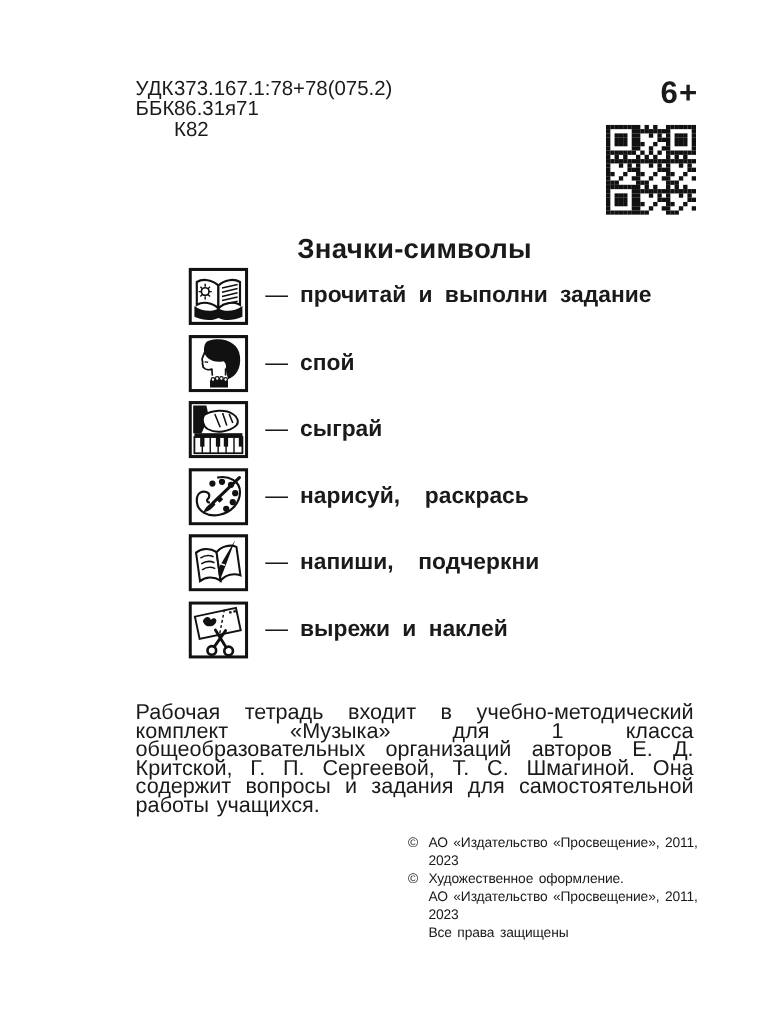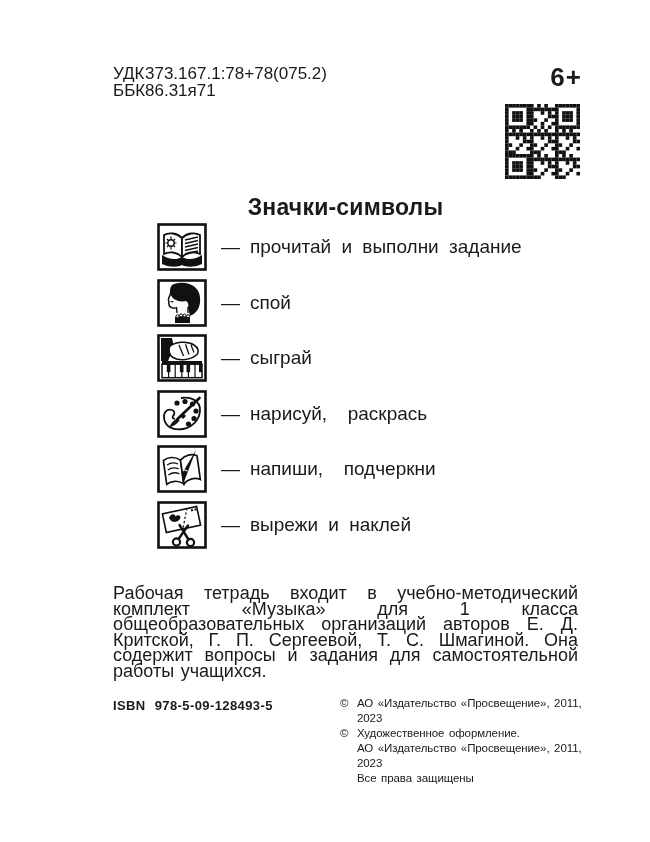--- a/index.html
+++ b/index.html
@@ -20,21 +20,21 @@
   .qr { position:absolute; left:505px; top:104px; width:75px; height:75px; display:block; }
   
   .title { position:absolute; left:113px; top:194px; width:465px; text-align:center;
            font-size:23px; font-weight:bold; letter-spacing:0.2px; }
   
   .legend { position:absolute; left:157px; top:222px; }
   .legend-row { display:flex; align-items:center; height:50px; margin-bottom:5.5px; }
   .legend-icon { width:50px; height:48px; flex:0 0 50px; }
   .legend-icon svg { display:block; }
   .legend-dash { margin-left:14px; font-size:19px; }
-  .legend-label { margin-left:10px; font-size:19px; word-spacing:5px; white-space:pre; }
+  .legend-label { margin-left:10px; font-size:19px; word-spacing:5px; white-space:pre;font-weight:bold; }
   
   .annotation { position:absolute; left:113px; top:586px; width:465px;
                 font-size:18px; line-height:15.6px; text-align:justify; word-spacing:1.5px; }
   
   .isbn { position:absolute; left:113px; top:698px; font-size:13px; font-weight:bold; letter-spacing:0.4px; }
   .isbn .isbn-value { margin-left:9px; }
   .copyright { position:absolute; left:340px; top:696px; width:245px;
                font-size:11.5px; line-height:15px; letter-spacing:-0.1px; word-spacing:1.5px; }
   .cr-row { display:flex; }
   .cr-sym { width:17px; flex:0 0 17px; }
@@ -46,20 +46,23 @@
 <div class="page">
 
   <div class="bib">
     <div class="bib-row">
       <span class="bib-label">УДК</span>
       <span class="bib-value">373.167.1:78+78(075.2)</span>
     </div>
     <div class="bib-row">
       <span class="bib-label">ББК</span>
       <span class="bib-value">86.31я71</span>
+    </div>
+    <div class="bib-row">
+      <span class="bib-code">К82</span>
     </div>
   </div>
 
   <div class="age">6+</div>
 
   <span class="qr"><svg width="75" height="75" viewBox="0 0 75 75" fill="#111">
         <rect x="0.00" y="0.00" width="3.62" height="3.62"></rect>
         <rect x="3.57" y="0.00" width="3.62" height="3.62"></rect>
         <rect x="7.14" y="0.00" width="3.62" height="3.62"></rect>
         <rect x="10.71" y="0.00" width="3.62" height="3.62"></rect>
@@ -421,23 +424,20 @@
         </svg>
       </span>
       <span class="legend-dash">—</span>
       <span class="legend-label">вырежи и наклей</span>
     </div>
 
   </div>
 
   <p class="annotation">Рабочая тетрадь входит в учебно-методический комплект «Музыка» для 1 класса общеобразовательных организаций авторов Е. Д. Критской, Г. П. Сергеевой, Т. С. Шмагиной. Она содержит вопросы и задания для самостоятельной работы учащихся.</p>
 
-  <div class="isbn">
-    <span>ISBN</span><span class="isbn-value">978-5-09-128493-5</span>
-  </div>
 
   <div class="copyright">
     <div class="cr-row">
       <span class="cr-sym">©</span>
       <span>АО «Издательство «Просвещение», 2011, 2023</span>
     </div>
     <div class="cr-row">
       <span class="cr-sym">©</span>
       <span>Художественное оформление.</span>
     </div>

